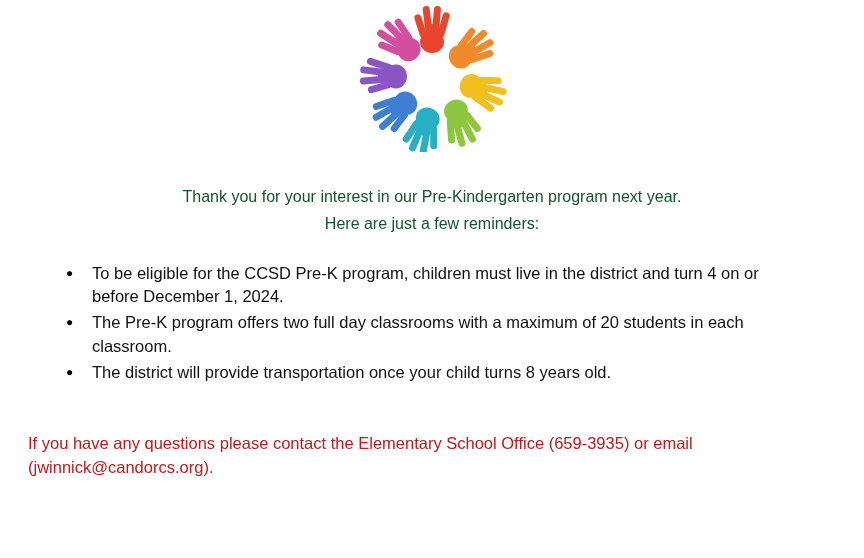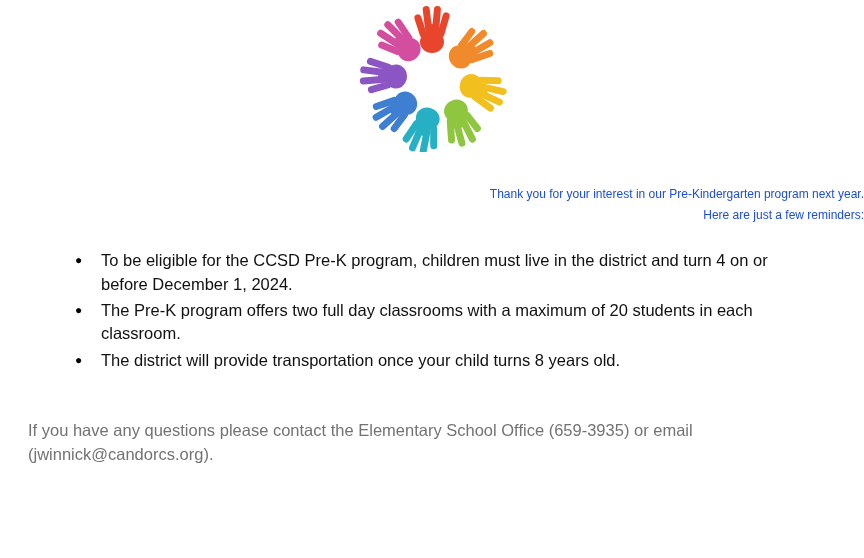--- a/index.html
+++ b/index.html
@@ -26,30 +26,30 @@
     justify-content: center;
     padding-top: 4px;
   }
   .logo {
     width: 160px;
     height: 148px;
     display: block;
   }
   .intro {
     margin-top: 32px;
-    text-align: right;
-    font-size: 12px;
+    text-align: center;
+    font-size: 16px;
     line-height: 1.55;
-    color: #1d4ed8;
+    color: #14532d;
   }
   .intro div {
     padding: 1px 0;
   }
   .reminders {
-    margin: 24px 0 0 17px;
+    margin: 24px 0 0 8px;
     padding: 0 56px 0 84px;
     list-style: none;
   }
   .reminders li {
     position: relative;
     font-size: 16.5px;
     line-height: 1.42;
     padding: 0 0 3px 0;
     color: #111111;
   }
@@ -60,21 +60,21 @@
     top: 0;
     font-size: 12px;
     line-height: 1.9;
     color: #000000;
   }
   .footer-note {
     margin-top: 44px;
     padding: 0 40px 0 28px;
     font-size: 16.5px;
     line-height: 1.45;
-    color: #737373;
+    color: #b91c1c;
   }
 </style>
 </head>
 <body>
 
 <div class="page">
 
   <div class="logo-wrap">
     <svg class="logo" viewBox="0 0 160 148">
       <g>

